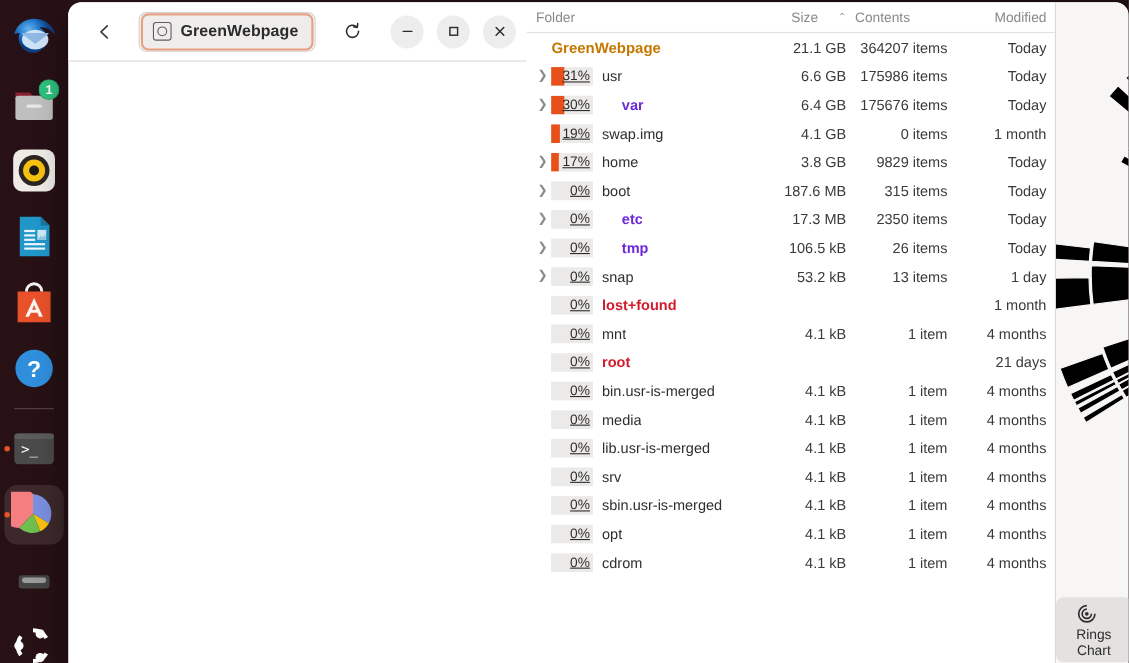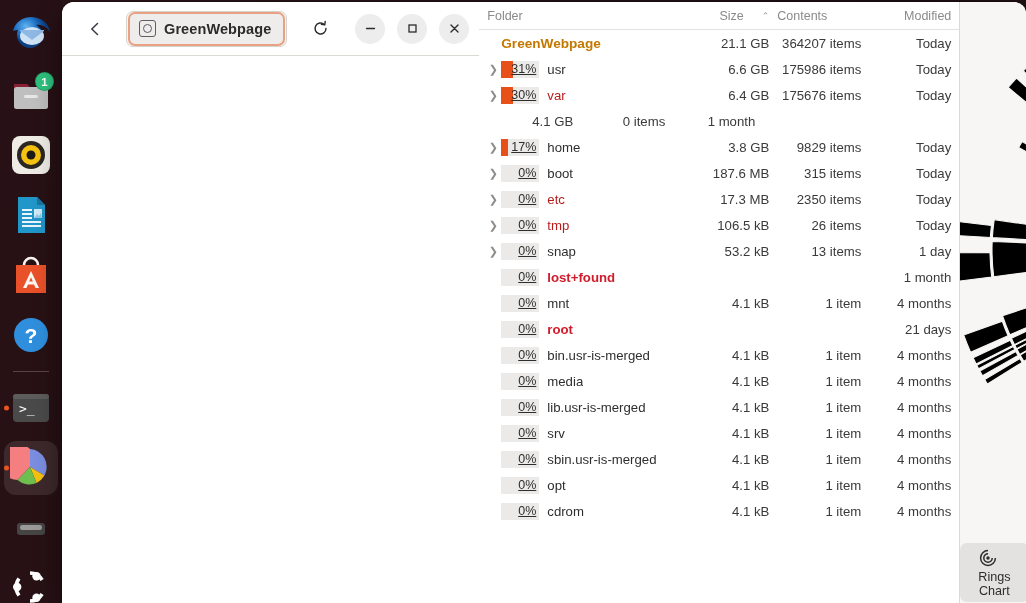--- a/index.html
+++ b/index.html
@@ -193,21 +193,21 @@
   }
   .pct-text {
     position: relative; z-index: 2;
     display: block; width: 100%; height: 100%;
     line-height: 17px; text-align: right;
     padding-right: 3px;
     font-size: 12.5px; color: #2e2e2e;
   }
   .fname { white-space: nowrap; overflow: hidden; text-overflow: ellipsis; }
   .fname.root-row { font-weight: bold; color: #c47800; font-size: 13.6px; }
-  .fname.warn { font-weight: normal; color: #b91c1c; }
+  .fname.warn { font-weight: bold; color: #6d28d9; margin-left: 18px; }
   .fname.denied { font-weight: bold; color: #d01c2b; }
   .row .col-size, .row .col-contents, .row .col-modified { font-size: 13.2px; color: #3a3a3a; }
   .row .col-contents { text-align: right; padding-right: 6px; width: 94px; }
 
   
   #chartpane {
     flex: 1 1 auto;
     background: #f7f6f5;
     position: relative;
     display: flex; flex-direction: column;
@@ -466,20 +466,28 @@
                   <span class="pct-fill" style="width: 11.4px;"></span>
                   <span class="pct-text">30%</span>
                 </span>
                 <span class="fname warn">var</span>
               </div>
               <div class="col-size">6.4 GB</div>
               <div class="col-contents">175676 items</div>
               <div class="col-modified">Today</div>
             </div>
             <div class="row">
+              <div class="row-name">
+                <span class="expander blank"></span>
+                <span class="pct-wrap">
+                  <span class="pct-fill" style="width: 7.22px;"></span>
+                  <span class="pct-text">19%</span>
+                </span>
+                <span class="fname">swap.img</span>
+              </div>
               <div class="col-size">4.1 GB</div>
               <div class="col-contents">0 items</div>
               <div class="col-modified">1 month</div>
             </div>
             <div class="row">
               <div class="row-name">
                 <span class="expander">❯</span>
                 <span class="pct-wrap">
                   <span class="pct-fill" style="width: 6.46px;"></span>
                   <span class="pct-text">17%</span>

